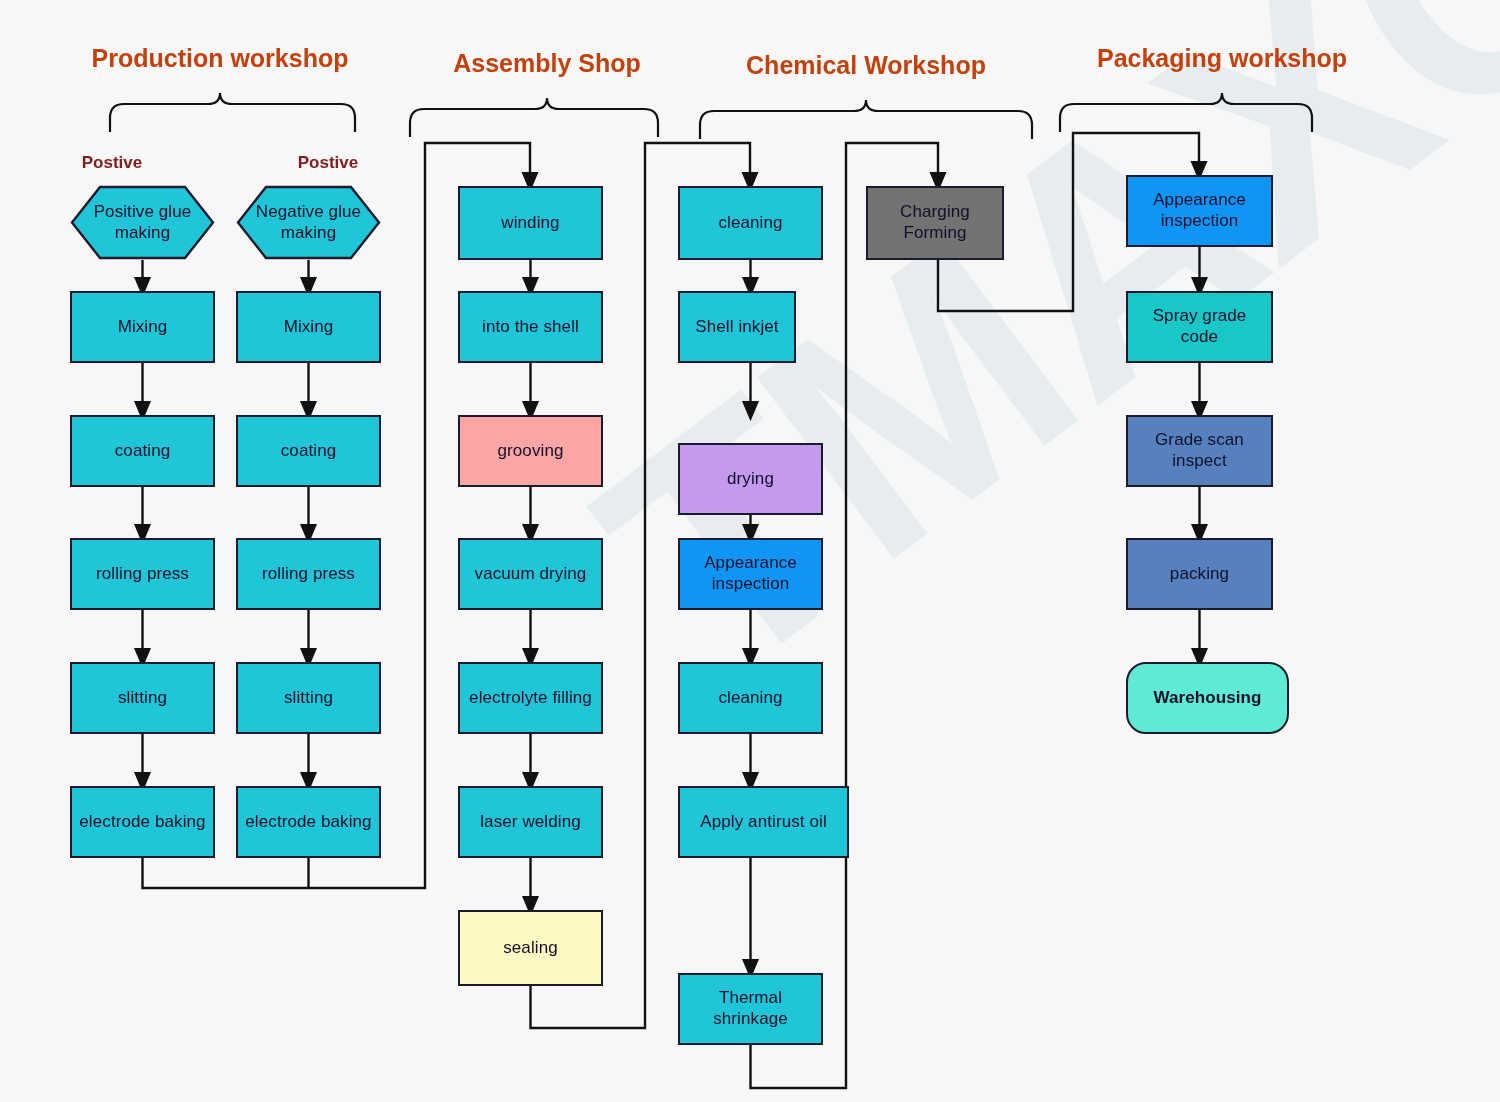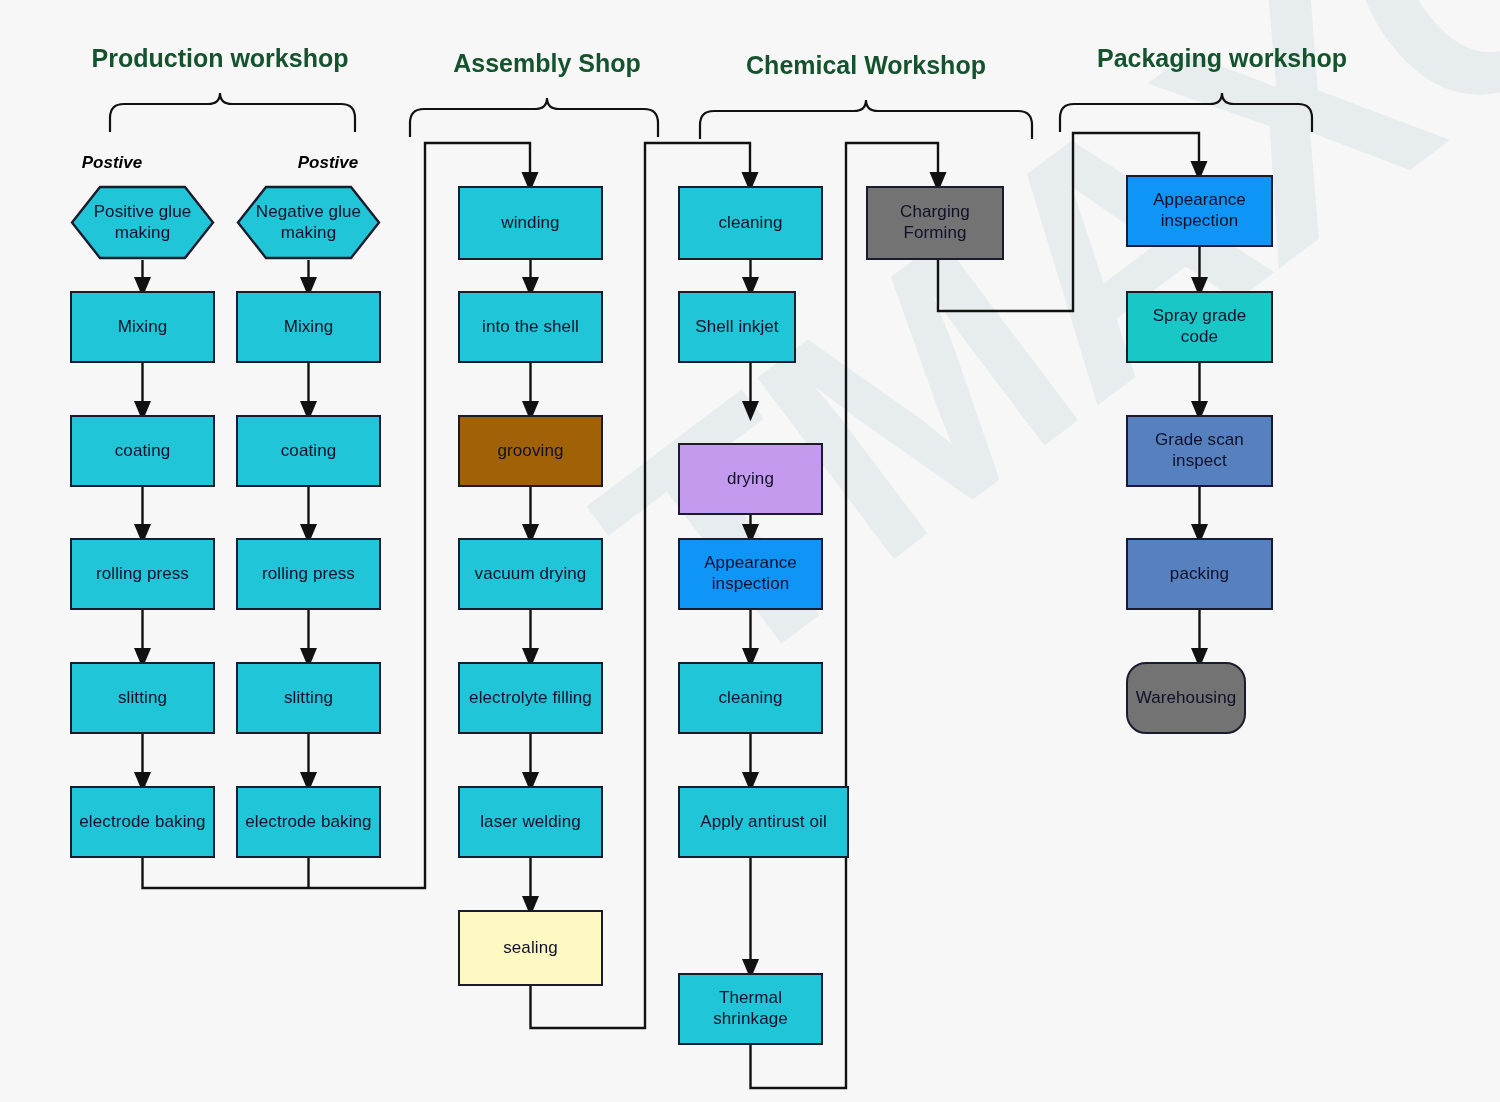--- a/index.html
+++ b/index.html
@@ -12,34 +12,33 @@
   #stage{position:relative;width:1500px;height:1102px;}
   #wiring{position:absolute;left:0;top:0;width:1500px;height:1102px;}
   .wm{
     position:absolute;left:0;top:0;width:1500px;height:1102px;
     pointer-events:none;
   }
   .group-title{
     position:absolute;
     font-weight:bold;
     font-size:25px;
-    color:#14532d;
+    color:#c2410c;
     text-align:center;
     white-space:nowrap;
     transform:translateX(-50%);
   }
   .sub-label{
     position:absolute;
     font-weight:bold;
     font-size:17px;
-    color:#000000;
+    color:#7f1d1d;
     text-align:center;
     white-space:nowrap;
     transform:translateX(-50%);
-    font-style:italic;
   }
   .node{
     position:absolute;
     box-sizing:border-box;
     border:2px solid #1b1b2e;
     display:flex;
     align-items:center;
     justify-content:center;
     text-align:center;
     font-size:17px;
@@ -183,21 +182,21 @@
       </div>
       <div class="node" style="left: 236px; top: 786px; width: 145px; height: 72px; background: rgb(32, 197, 216);">
         <span>electrode baking</span>
       </div>
       <div class="node" style="left: 458px; top: 186px; width: 145px; height: 74px; background: rgb(32, 197, 216);">
         <span>winding</span>
       </div>
       <div class="node" style="left: 458px; top: 291px; width: 145px; height: 72px; background: rgb(32, 197, 216);">
         <span>into the shell</span>
       </div>
-      <div class="node" style="left: 458px; top: 415px; width: 145px; height: 72px; background: #a16207;">
+      <div class="node" style="left: 458px; top: 415px; width: 145px; height: 72px; background: #fca5a5;">
         <span>grooving</span>
       </div>
       <div class="node" style="left: 458px; top: 538px; width: 145px; height: 72px; background: rgb(32, 197, 216);">
         <span>vacuum drying</span>
       </div>
       <div class="node" style="left: 458px; top: 662px; width: 145px; height: 72px; background: rgb(32, 197, 216);">
         <span>electrolyte filling</span>
       </div>
       <div class="node" style="left: 458px; top: 786px; width: 145px; height: 72px; background: rgb(32, 197, 216);">
         <span>laser welding</span>
@@ -234,17 +233,17 @@
       </div>
       <div class="node" style="left: 1126px; top: 291px; width: 147px; height: 72px; background: rgb(25, 199, 199);">
         <span>Spray grade code</span>
       </div>
       <div class="node" style="left: 1126px; top: 415px; width: 147px; height: 72px; background: rgb(86, 129, 190);">
         <span>Grade scan inspect</span>
       </div>
       <div class="node" style="left: 1126px; top: 538px; width: 147px; height: 72px; background: rgb(86, 129, 190);">
         <span>packing</span>
       </div>
-      <div class="node round" style="left: 1126px; top: 662px; width: 120px; height: 72px; background: #737373;">
+      <div class="node round" style="left: 1126px; top: 662px; width: 163px; height: 72px; background: #5eead4; font-weight: bold;">
         <span>Warehousing</span>
       </div>
     </div>
 </div>
 
 </body></html>

